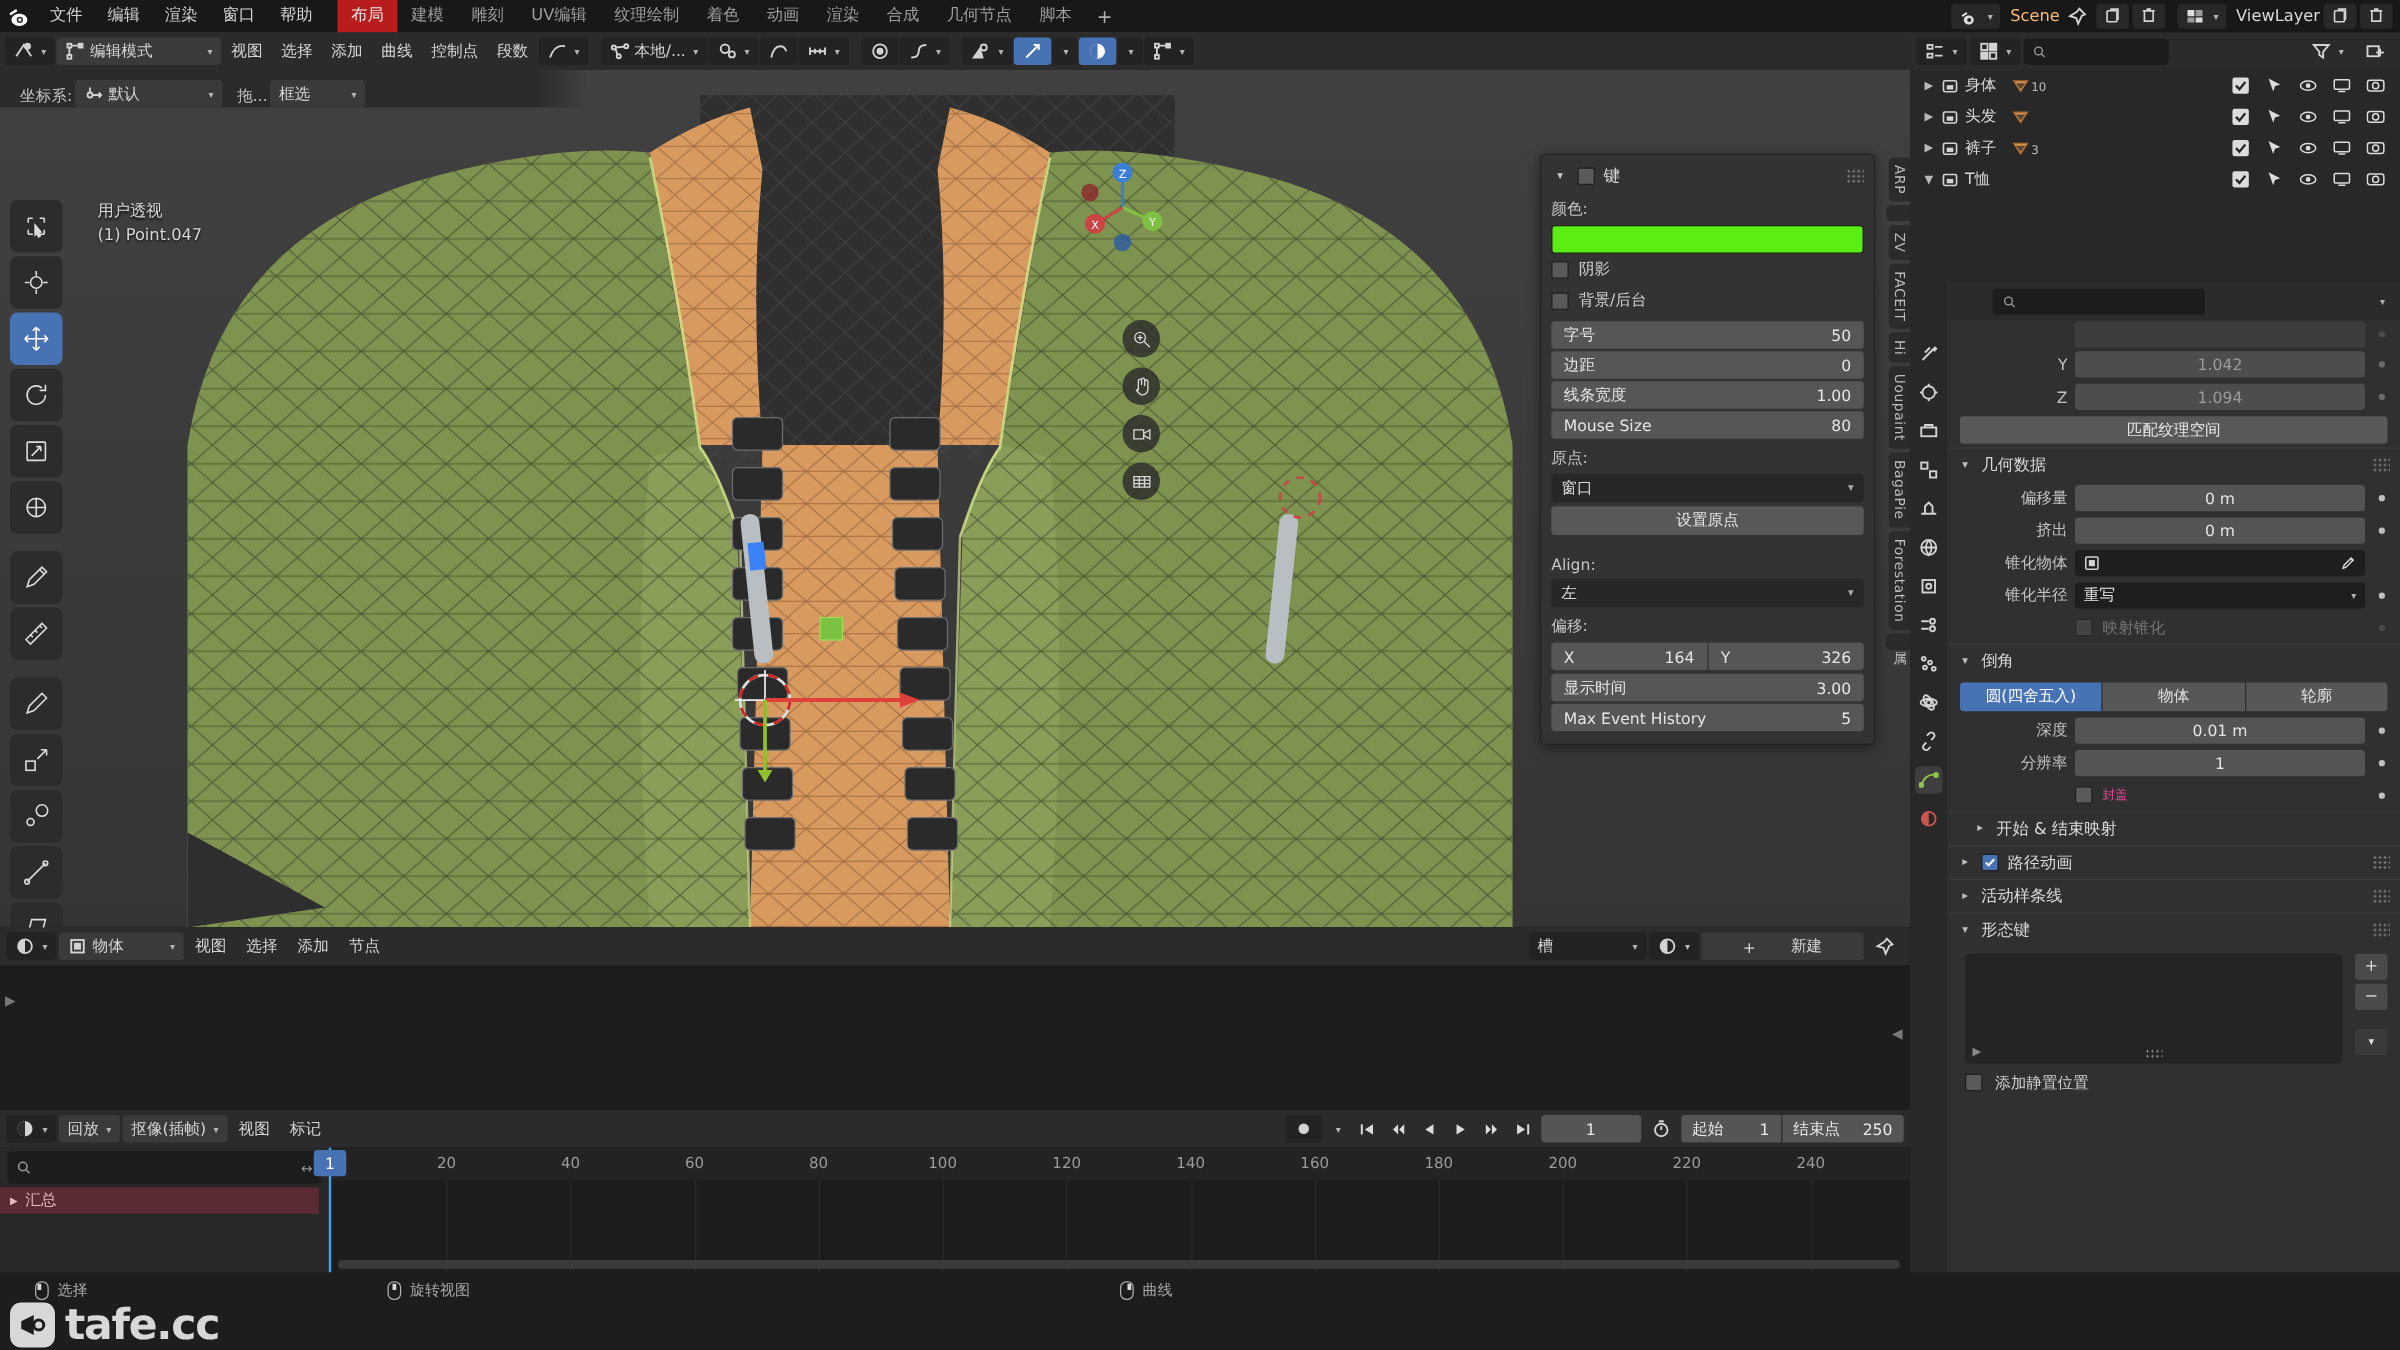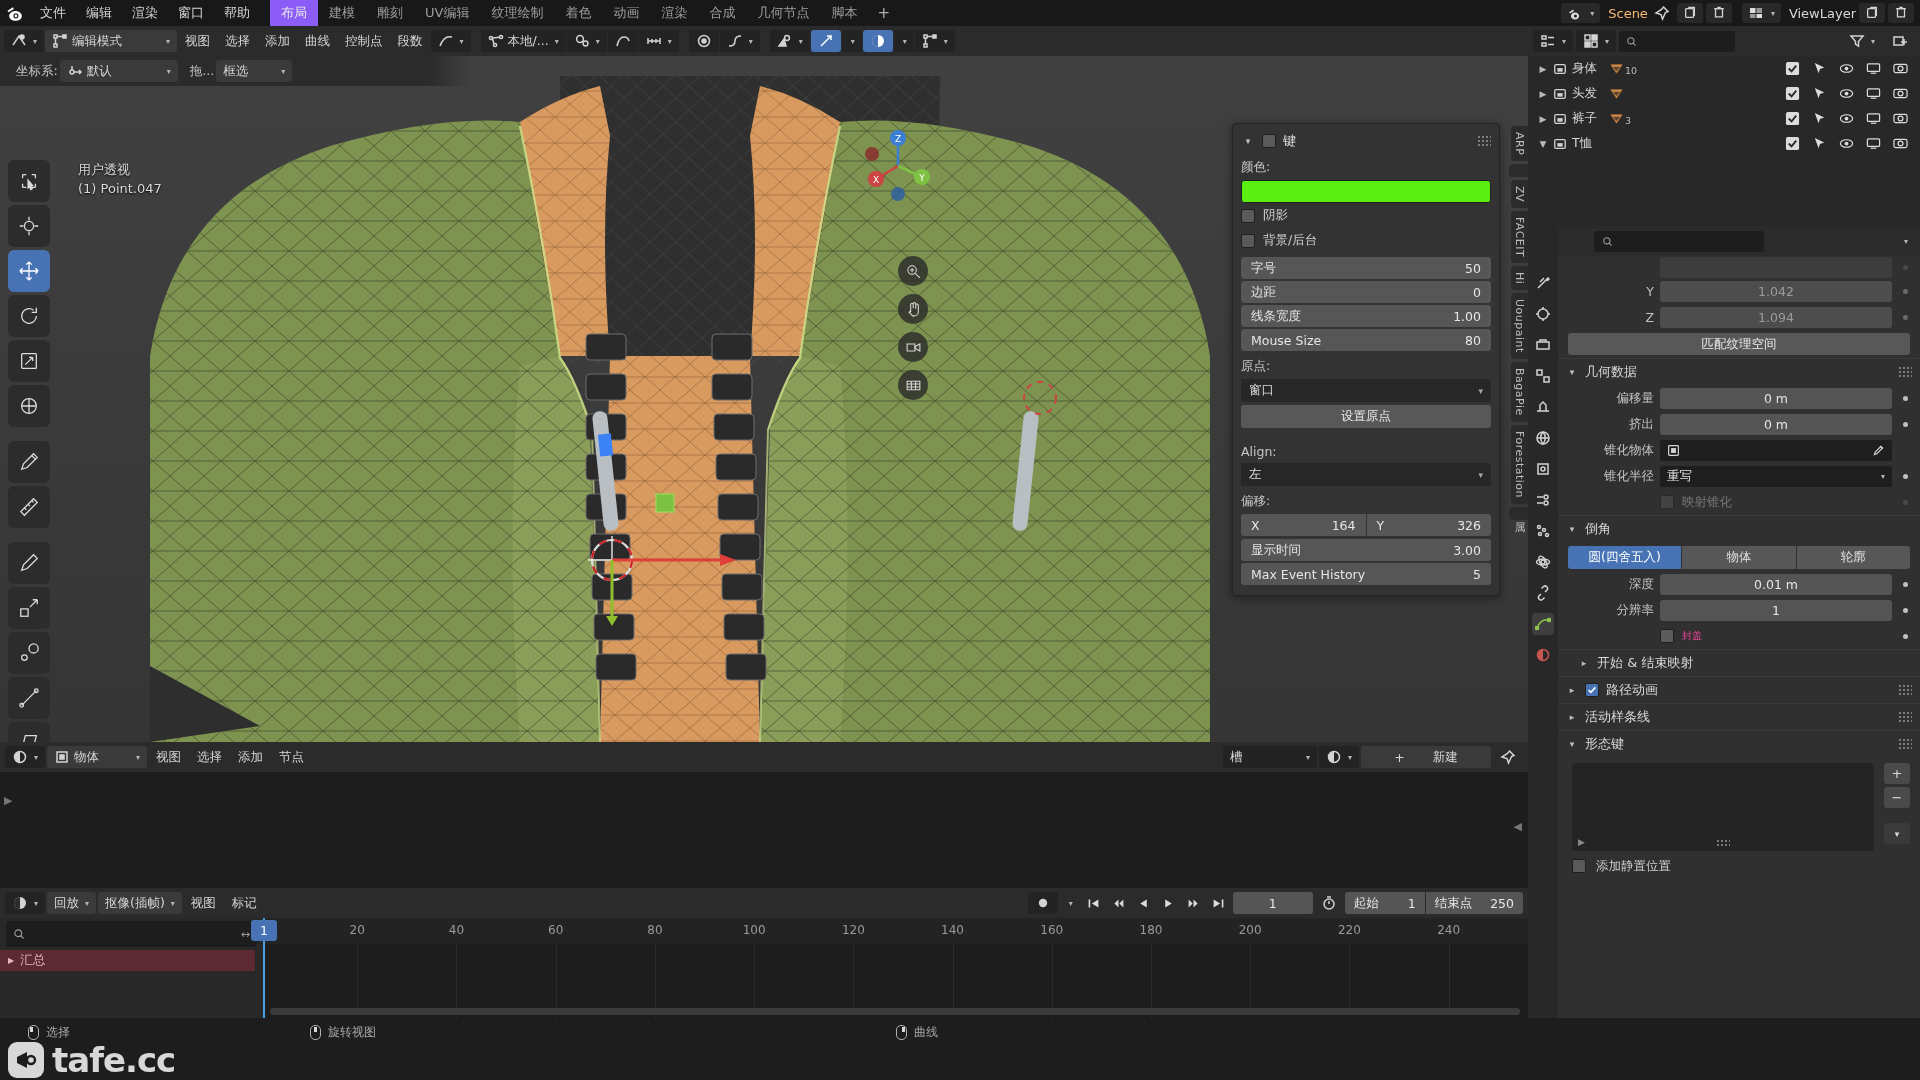--- a/index.html
+++ b/index.html
@@ -21,21 +21,21 @@
   .blender-logo svg { width: 19px; height: 19px; }
   .menu-item {
     padding: 0 10px; height: 26px; line-height: 26px; font-size: 13px;
     color: #d4d4d4; white-space: nowrap; cursor: default;
   }
   .wstabs { display: flex; align-items: center; height: 26px; margin-left: 10px; }
   .wstab {
     padding: 0 11px; height: 26px; line-height: 26px; font-size: 13px;
     color: #9e9e9e; white-space: nowrap; cursor: default;
   }
-  .wstab.active { background: #8b5cf6; color: #e8e8e8; }
+  .wstab.active { background: #b91c1c; color: #e8e8e8; }
   .wstab.plus { color: #b0b0b0; padding: 0 9px; font-size: 15px; }
   .topbar-right { margin-left: auto; display: flex; align-items: center; height: 26px; padding-right: 6px; }
   .tb-field {
     display: flex; align-items: center; height: 20px; background: #282828;
     border-radius: 3px; margin-left: 4px; padding: 0 6px; gap: 5px;
   }
   .tb-iconbtn {
     width: 26px; height: 20px; display: flex; align-items: center; justify-content: center;
     background: #282828; border-radius: 3px; margin-left: 3px;
   }
@@ -62,21 +62,21 @@
     position: absolute; left: 0; top: 26px; width: 1528px; height: 716px;
     background: #3b3b3b; overflow: hidden;
   }
   .vp-header {
     position: absolute; left: 0; top: 0; width: 100%; height: 30px;
     background: #2b2b2b; display: flex; align-items: center; padding: 0 4px; gap: 1px; z-index: 7;
   }
   .vp-header2 {
     position: absolute; left: 0; top: 30px; height: 30px;
     background: linear-gradient(to right, #2b2b2b 0, #2b2b2b 430px, rgba(43,43,43,0) 470px);
-    display: flex; align-items: center; padding: 0 4px; gap: 2px; z-index: 7; width: 520px;
+    display: flex; align-items: flex-end; padding: 0 4px; gap: 2px; z-index: 7; width: 520px;
   }
   .vp-canvas { position: absolute; left: 0; top: 0; width: 100%; height: 100%; }
 
   .vp-overlay-text {
     position: absolute; left: 78px; top: 134px; z-index: 6;
     font-size: 13px; color: #d9d9d9; line-height: 19px; text-shadow: 0 1px 2px #000;
   }
 
   
   .vp-tools {

